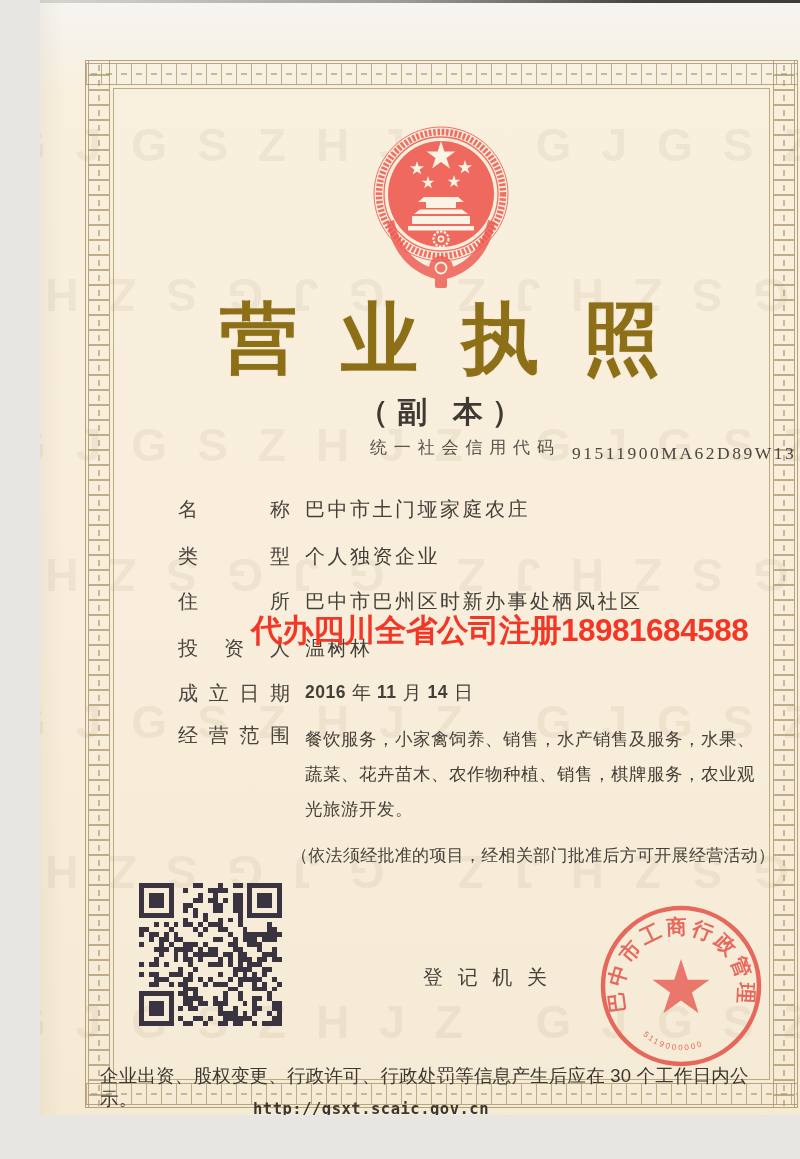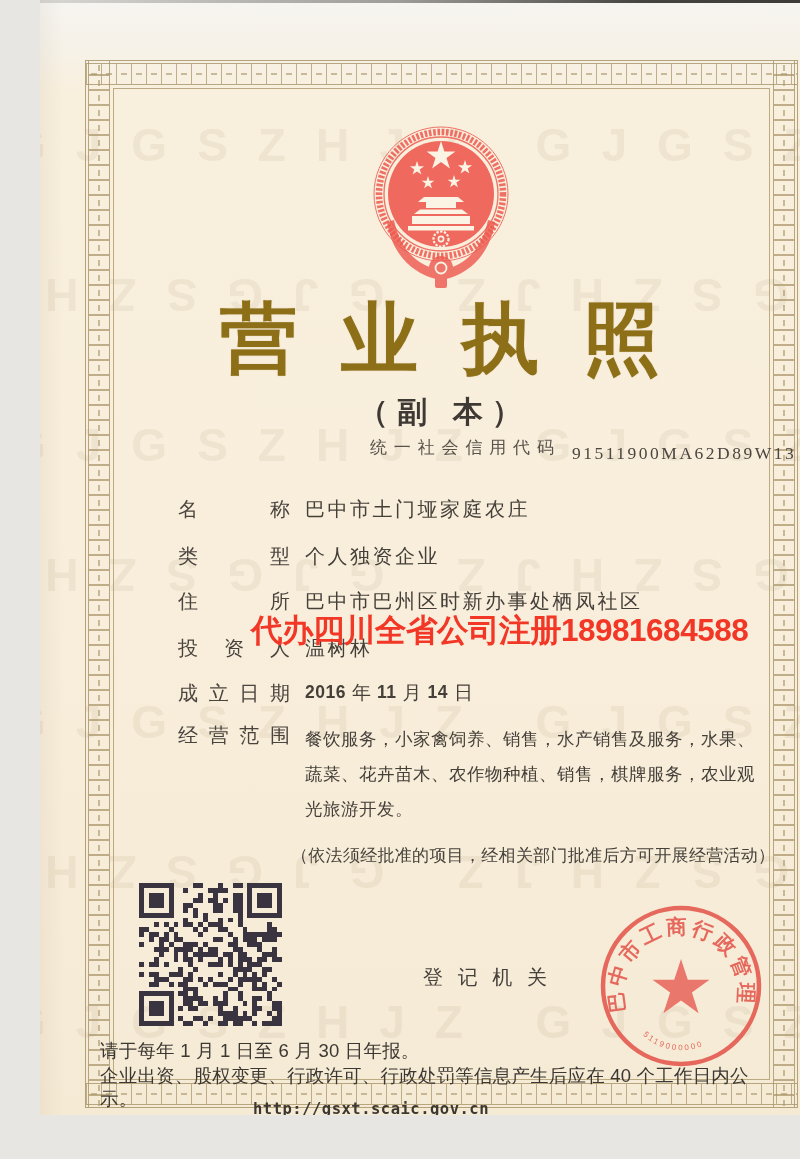--- a/index.html
+++ b/index.html
@@ -616,22 +616,21 @@
     <path d="M85 58 L91.8 78.7 L113.5 78.7 L95.9 91.6 L102.6 112.3 L85 99.5 L67.4 112.3 L74.1 91.6 L56.5 78.7 L78.2 78.7 Z" fill="#e8685e"></path>
     <text fill="#e4574d" font-size="20.5" font-weight="bold" letter-spacing="3.5" font-family="Liberation Sans, sans-serif">
       <textPath href="#sealTextArc" startOffset="2">巴中市工商行政管理局</textPath>
     </text>
     <text fill="#e4574d" font-size="8" letter-spacing="2.2" font-family="Liberation Sans, sans-serif">
       <textPath href="#sealSerialArc" startOffset="4">5119000000</textPath>
     </text>
   </svg>
 
 
-  <div class="notice notice-1">请于每年 1 月 1 日至 6 月 30 日年报。</div>
-  <div class="notice notice-2">企业出资、股权变更、行政许可、行政处罚等信息产生后应在 40 个工作日内公</div>
+  <div class="notice notice-2">企业出资、股权变更、行政许可、行政处罚等信息产生后应在 30 个工作日内公</div>
   <div class="notice notice-3">示。</div>
 
   <div class="site-url">http://gsxt.scaic.gov.cn</div>
   <div class="site-label">企业信用信息公示系统网址:</div>
   <div class="issuer">中华人民共和国国家工商行政管理总局监制</div>
 
   <div class="shade-right"></div>
   <div class="scan-bottom"></div>
 </div>
 

